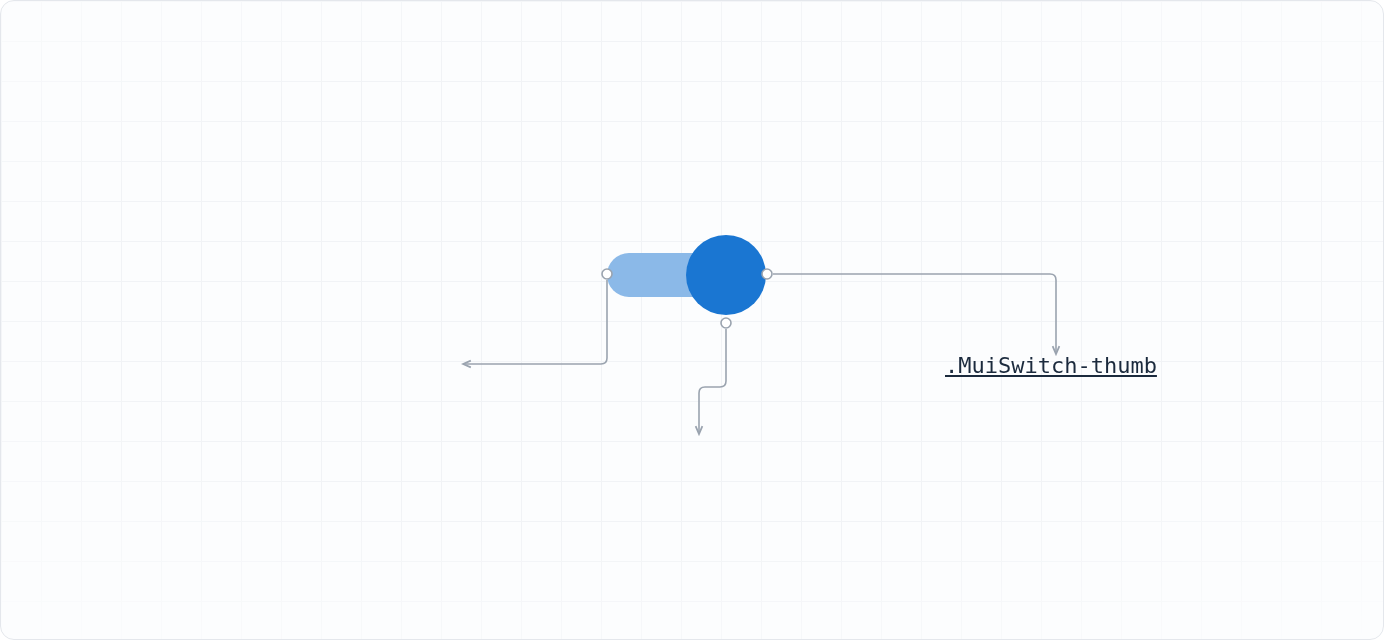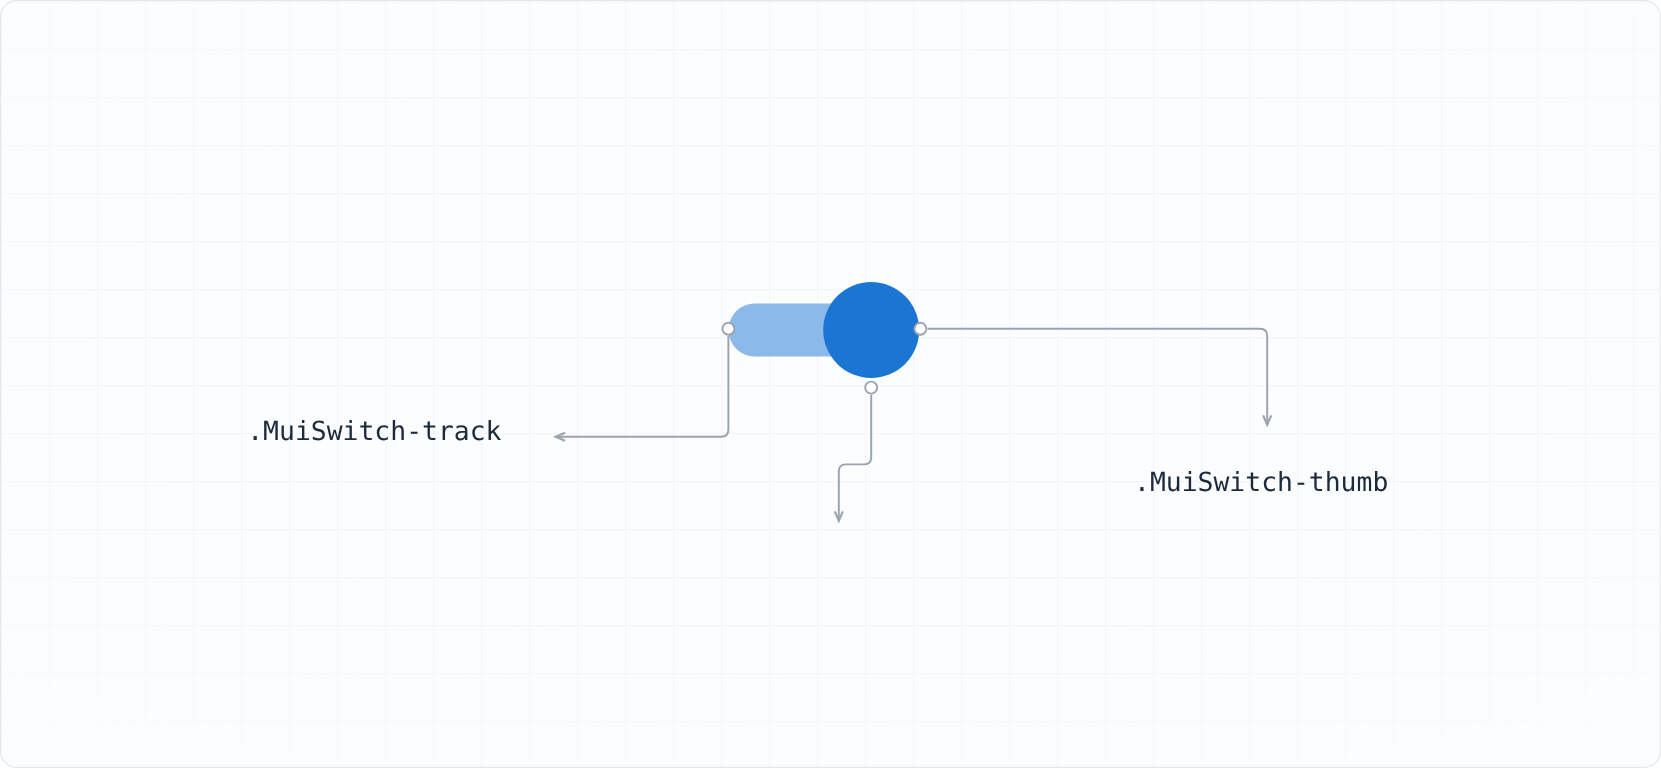--- a/index.html
+++ b/index.html
@@ -9,21 +9,21 @@
     background-size:40px 40px;
     mask-image:radial-gradient(ellipse 80% 70% at 50% 45%,black 55%,transparent 100%);
     -webkit-mask-image:radial-gradient(ellipse 80% 70% at 50% 45%,black 55%,transparent 100%);
   }
   .switch{position:absolute;left:600px;top:234px;width:165px;height:78px;}
   .track{position:absolute;left:6px;top:18px;width:126px;height:44px;border-radius:22px;background:#8bb9e8;}
   .thumb{position:absolute;left:85px;top:0;width:80px;height:80px;border-radius:50%;background:#1a76d2;}
   .label{position:absolute;font-size:22px;color:#1b2a3d;white-space:nowrap;}
   #lblTrack{left:205px;top:347px;}
   #lblRipple{left:564px;top:450px;}
-  #lblThumb{left:944px;top:389px;}
+  #lblThumb{left:944px;top:352px;text-decoration:underline;}
   svg.conn{position:absolute;inset:0;width:1384px;height:640px;pointer-events:none;}
   .wire{fill:none;stroke:#9aa3af;stroke-width:1.6;}
   .dot{fill:#fff;stroke:#9aa3af;stroke-width:1.6;}
 </style>
 </head>
 <body>
 
 <div class="frame">
   <div class="grid"></div>
 
@@ -42,15 +42,14 @@
     <circle class="dot" cx="606" cy="273" r="5"></circle>
     <path class="wire" d="M606 279 L606 357 Q606 363 600 363 L462 363" marker-end="url(#arr)"></path>
 
     <circle class="dot" cx="766" cy="273" r="5"></circle>
     <path class="wire" d="M772 273 L1049 273 Q1055 273 1055 279 L1055 353" marker-end="url(#arr)"></path>
 
     <circle class="dot" cx="725" cy="322" r="5"></circle>
     <path class="wire" d="M725 328 L725 380 Q725 386 719 386 L704 386 Q698 386 698 392 L698 433" marker-end="url(#arr)"></path>
   </svg>
 
-  <div id="lblTrack" class="label">.MuiSwitch-track</div>
   <div id="lblThumb" class="label">.MuiSwitch-thumb</div>
 </div>
 
 </body></html>

